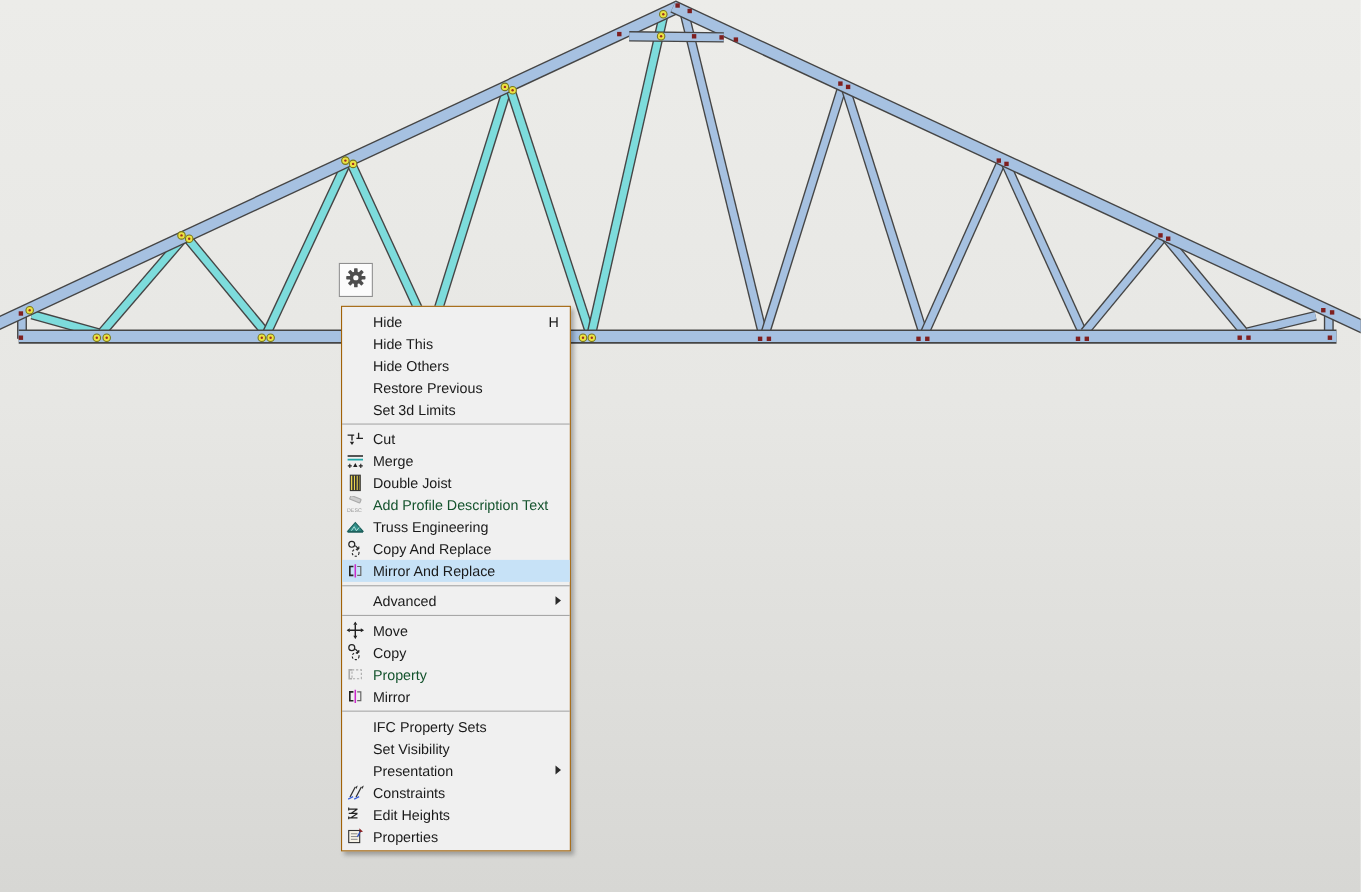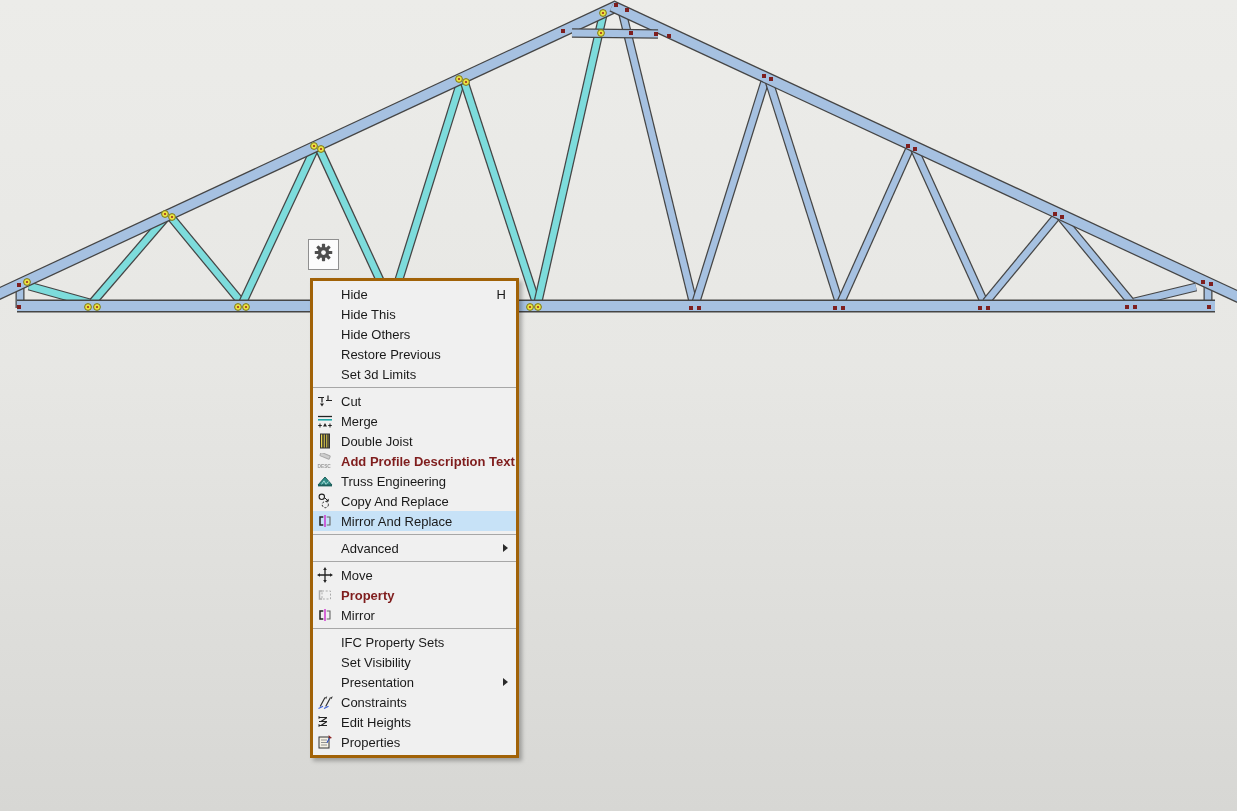--- a/index.html
+++ b/index.html
@@ -15,32 +15,32 @@
   
   .gearbtn{
     position:absolute;left:308px;top:239px;width:31px;height:31px;
     box-sizing:border-box;background:#fcfcfc;border:1px solid #8f8f8f;
     display:flex;align-items:center;justify-content:center;z-index:9;
   }
 
   
   .ctx{
     position:absolute;left:310px;top:278px;width:209px;box-sizing:border-box;
-    background:#f0f0f0;border:3px solid #a16207;
+    background:#f0f0f0;border:1px solid #a16207;
     box-shadow:3px 3px 4px rgba(0,0,0,.28);
     z-index:10;font-size:13px;color:#1a1a1a;
   }
   .menu-group{padding:3px 0;}
   .menu-sep{height:1px;background:#a7a7a7;}
   .menu-item{
     height:20px;display:flex;align-items:center;
     padding:0 8px 0 4px;white-space:nowrap;cursor:default;
   }
   .menu-item.hl{background:#c7e2f7;}
-  .menu-item.dis{color:#7f1d1d;font-weight:bold;}
+  .menu-item.dis{color:#14532d;}
   .mi-icon{flex:0 0 21px;width:21px;height:16px;display:flex;align-items:center;justify-content:flex-start;}
   .mi-icon svg{display:block;}
   .mi-label{margin-left:3px;flex:1 1 auto;}
   .mi-shortcut{margin-left:auto;padding-right:2px;}
   .mi-arrow{
     width:0;height:0;margin-left:auto;
     border-left:5px solid #2a2a2a;border-top:4px solid transparent;border-bottom:4px solid transparent;
   }
 </style>
 </head>
@@ -275,20 +275,30 @@
       <div class="menu-group">
         <div class="menu-item">
           <span class="mi-icon">
             <svg width="16" height="16" viewBox="0 0 16 16">
               <path d="M8 2.8v10.4M2.8 8h10.4" stroke="#222" stroke-width="1.3" fill="none"></path>
               <path d="M8 0L6.2 3h3.6zM8 16l-1.8-3h3.6zM0 8l3-1.8v3.6zM16 8l-3-1.8v3.6z" fill="#222"></path>
             </svg>
           </span>
           <span class="mi-label">Move</span>
         </div>
+        <div class="menu-item">
+          <span class="mi-icon">
+            <svg width="16" height="16" viewBox="0 0 16 16">
+              <circle cx="4.8" cy="3.8" r="2.7" fill="none" stroke="#222" stroke-width="1.1"></circle>
+              <path d="M8 5l3.2 3.2m0 0V5.9m0 2.3H8.9" stroke="#222" stroke-width="1" fill="none"></path>
+              <circle cx="8.3" cy="11.6" r="3.1" fill="none" stroke="#222" stroke-width="1" stroke-dasharray="2 1.6"></circle>
+            </svg>
+          </span>
+          <span class="mi-label">Copy</span>
+        </div>
         <div class="menu-item dis">
           <span class="mi-icon">
             <svg width="16" height="16" viewBox="0 0 16 16">
               <path d="M5 4H2.5v8H5" fill="none" stroke="#ababab" stroke-width="1.5"></path>
               <rect x="5" y="4" width="8.5" height="8" fill="none" stroke="#ababab" stroke-width="1" stroke-dasharray="2 1.7"></rect>
             </svg>
           </span>
           <span class="mi-label">Property</span>
         </div>
         <div class="menu-item">

